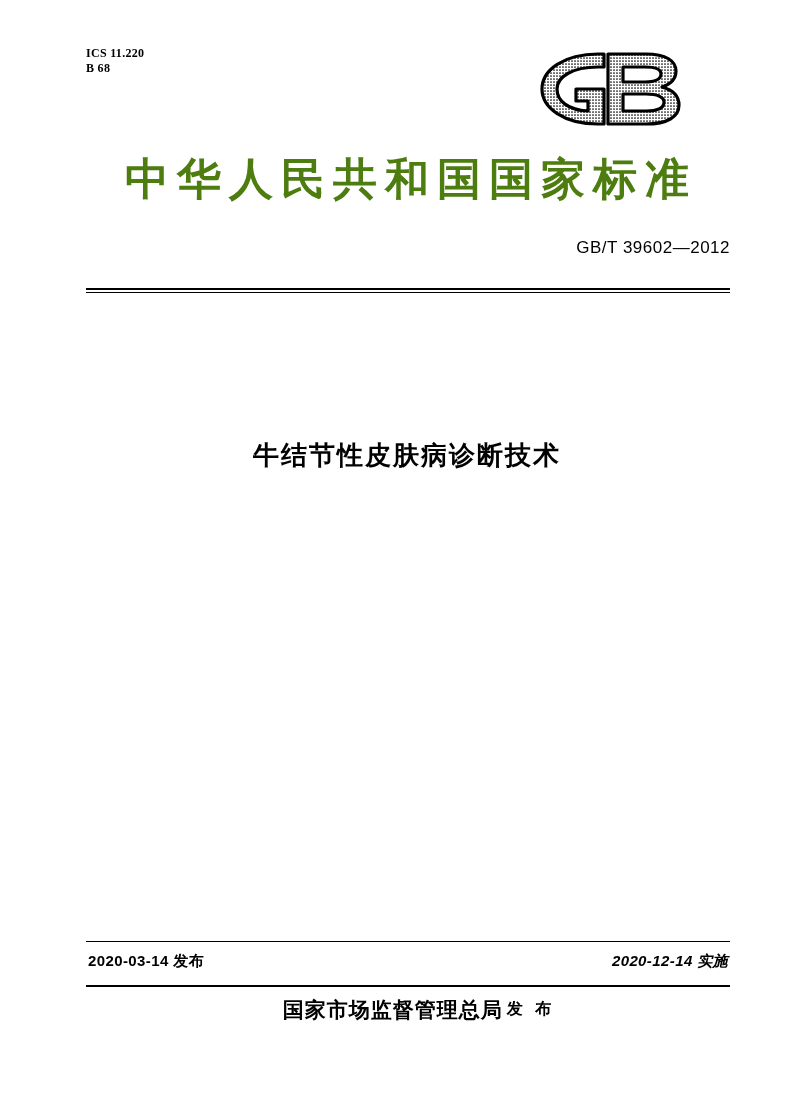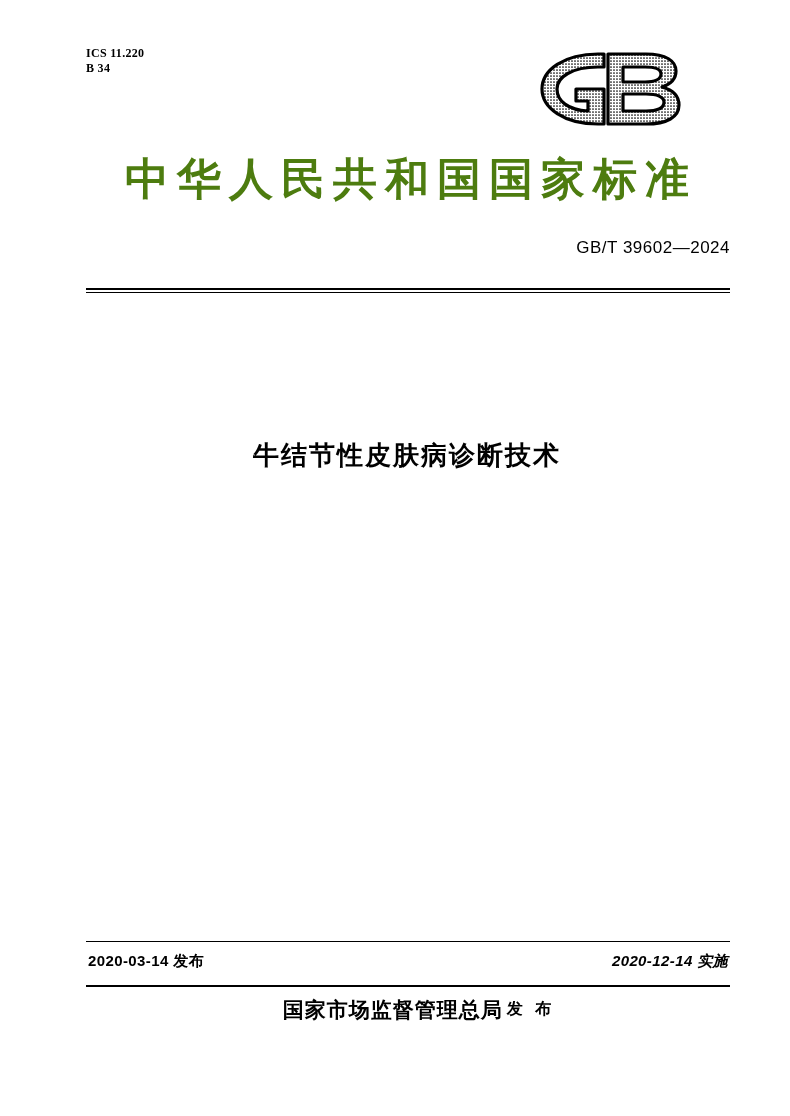--- a/index.html
+++ b/index.html
@@ -179,21 +179,21 @@
     padding-bottom: 3px;
   }
 </style>
 </head>
 <body>
 
 <div class="page">
 
   <div class="ics-block">
     <div>ICS 11.220</div>
-    <div>B 34</div>
+    <div>B 68</div>
   </div>
 
   <div class="gb-logo">
     <svg viewBox="0 0 170 82" width="170" height="82" xmlns="http://www.w3.org/2000/svg">
       <defs>
         <pattern id="hatch" width="3" height="3" patternUnits="userSpaceOnUse" patternTransform="rotate(0)">
           <rect width="3" height="3" fill="#ffffff"></rect>
           <circle cx="1" cy="1" r="0.85" fill="#000000"></circle>
         </pattern>
       </defs>
@@ -205,21 +205,21 @@
       <g>
         <path d="M88 6 L126 6 C146 6, 156 13, 156 23 C156 30, 151 36, 142 39 C153 42, 159 48, 159 57 C159 69, 147 76, 126 76 L88 76 Z
                  M103 19 L103 34 L125 34 C135 34, 141 31, 141 26 C141 21, 135 19, 125 19 Z
                  M103 46 L103 63 L126 63 C137 63, 144 60, 144 54 C144 49, 137 46, 126 46 Z" fill="url(#hatch)" stroke="#000000" stroke-width="3.2" stroke-linejoin="round" fill-rule="evenodd"></path>
       </g>
     </svg>
   </div>
 
   <div class="national-title">中华人民共和国国家标准</div>
 
-  <div class="std-number">GB/T 39602—2024</div>
+  <div class="std-number">GB/T 39602—2012</div>
 
   <div class="rule-top"></div>
   <div class="rule-bottom"></div>
 
   <div class="doc-title-cn">牛结节性皮肤病诊断技术</div>
 
   <div class="footer-rule-top"></div>
   <div class="footer-rule-bottom"></div>
 
   <div class="date-issue">2020-03-14 发布</div>

